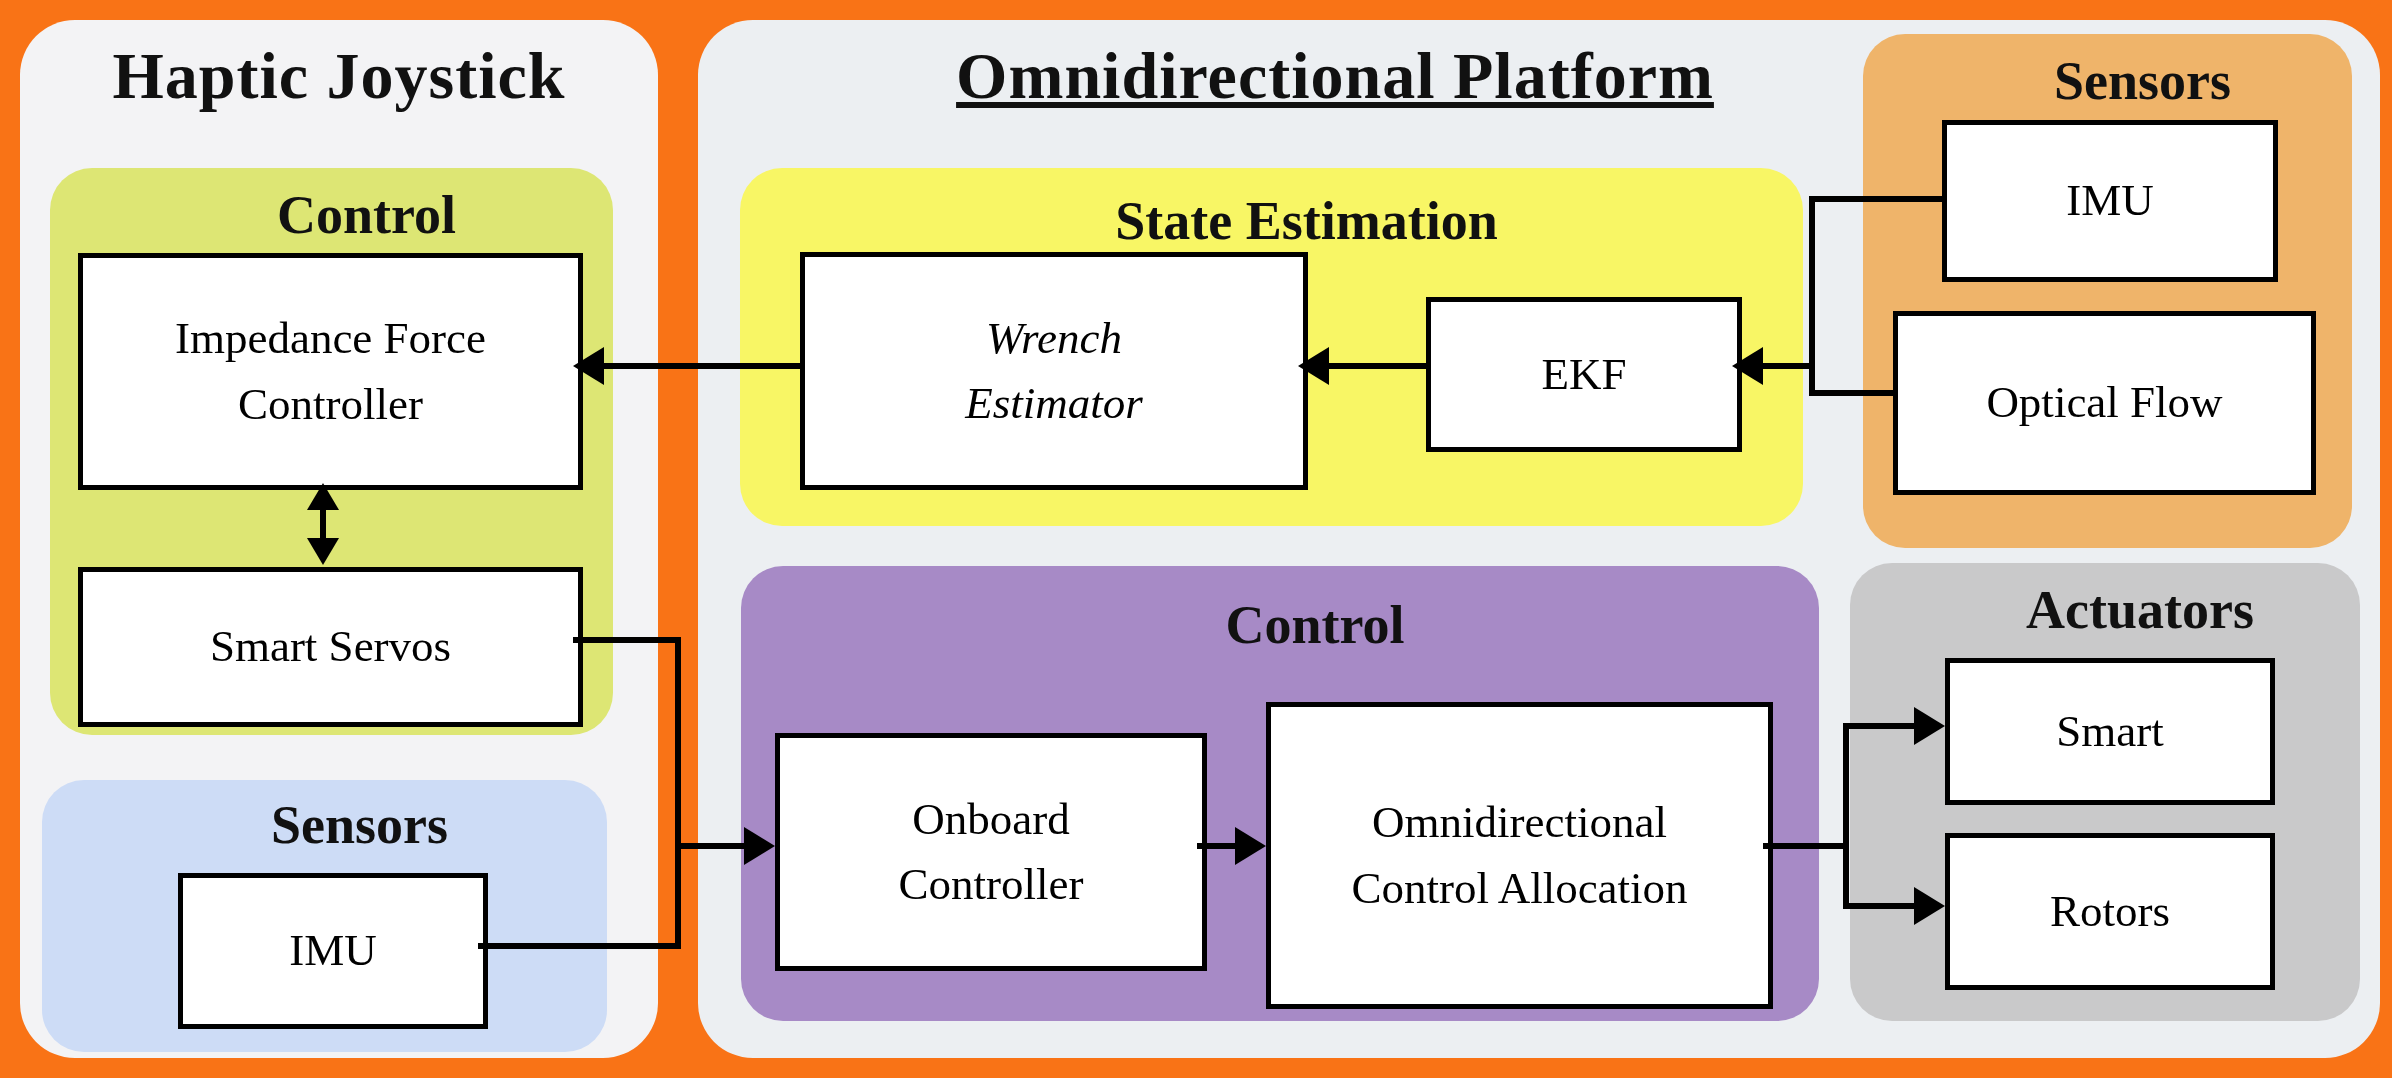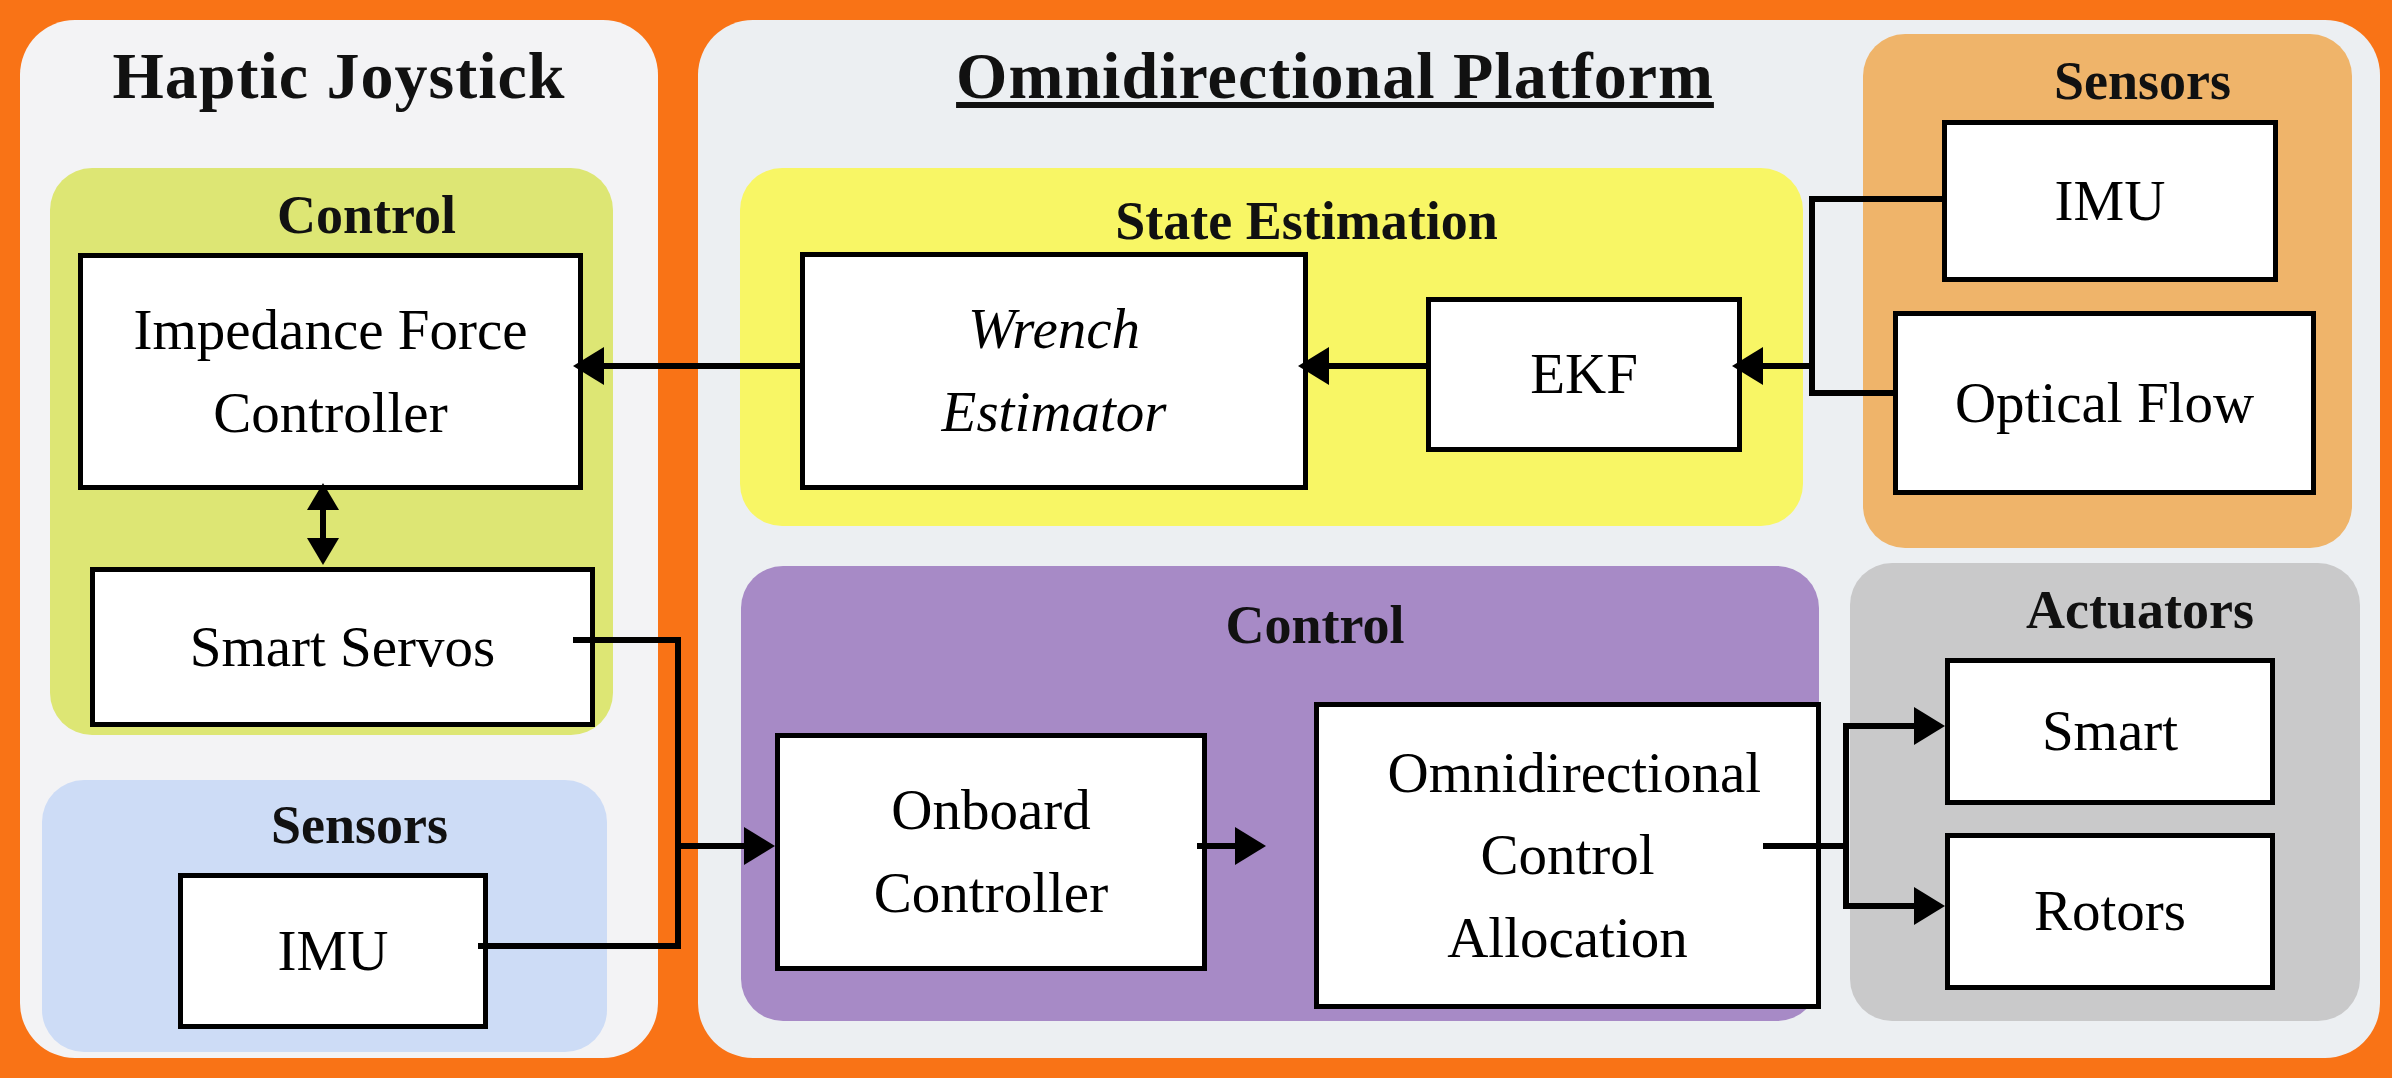--- a/index.html
+++ b/index.html
@@ -6,21 +6,21 @@
   body{font-family:"Liberation Serif","DejaVu Serif",serif;}
   #stage{position:relative;width:2392px;height:1078px;background:#f97316;overflow:hidden;padding-left:13px;}
 
   .container{position:absolute;border-radius:55px;}
   .panel{position:absolute;border-radius:42px;}
 
   .bigtitle{position:absolute;font-size:66px;font-weight:bold;color:#111;text-align:center;letter-spacing:1px;}
   .plabel{position:absolute;font-size:54px;font-weight:bold;color:#111;text-align:center;width:100%;left:0;margin-left:35px;}
 
   .box{position:absolute;background:#ffffff;border:5px solid #000;display:flex;align-items:center;justify-content:center;text-align:center;}
-  .bt{font-size:57px;line-height:1.45;color:#000;display:inline-block;}
+  .bt{font-size:45px;line-height:1.45;color:#000;display:inline-block;}
 
   .hline,.vline{position:absolute;background:#000;}
   .tri{position:absolute;width:0;height:0;}
   .tri-l{border-top:19px solid transparent;border-bottom:19px solid transparent;border-right:31px solid #000;}
   .tri-r{border-top:19px solid transparent;border-bottom:19px solid transparent;border-left:31px solid #000;}
   .tri-u{border-left:16px solid transparent;border-right:16px solid transparent;border-bottom:27px solid #000;}
   .tri-d{border-left:16px solid transparent;border-right:16px solid transparent;border-top:27px solid #000;}
 </style>
 </head>
 <body>
@@ -32,21 +32,21 @@
   <div class="bigtitle" style="left:20px;top:38px;width:638px;">Haptic Joystick</div>
 
   <div class="panel" style="left:50px;top:168px;width:563px;height:567px;background:#dde674;">
     <div class="plabel" style="top:16px;">Control</div>
   </div>
 
   <div class="box" style="left:78px;top:253px;width:495px;height:227px;">
     <span class="bt" style="max-width:440px;">Impedance Force Controller</span>
   </div>
 
-  <div class="box" style="left:90px;top:567px;width:495px;height:150px;">
+  <div class="box" style="left:78px;top:567px;width:495px;height:150px;">
     <span class="bt">Smart Servos</span>
   </div>
 
   <div>
     <div class="tri tri-u" style="left:307px;top:483px;"></div>
     <div class="vline" style="left:320px;top:505px;width:6px;height:40px;"></div>
     <div class="tri tri-d" style="left:307px;top:538px;"></div>
   </div>
 
   <div class="panel" style="left:42px;top:780px;width:565px;height:272px;background:#cddcf6;">
@@ -86,21 +86,21 @@
   </div>
 
   <div class="panel" style="left:741px;top:566px;width:1078px;height:455px;background:#a78ac6;">
     <div class="plabel" style="top:28px;">Control</div>
   </div>
 
   <div class="box" style="left:775px;top:733px;width:422px;height:228px;">
     <span class="bt" style="max-width:300px;">Onboard Controller</span>
   </div>
 
-  <div class="box" style="left:1266px;top:702px;width:497px;height:297px;margin-left:48px;">
+  <div class="box" style="left:1266px;top:702px;width:497px;height:297px;">
     <span class="bt" style="max-width:360px;">Omnidirectional Control Allocation</span>
   </div>
 
   <div class="panel" style="left:1850px;top:563px;width:510px;height:458px;background:#c9c9ca;">
     <div class="plabel" style="top:16px;">Actuators</div>
   </div>
 
   <div class="box" style="left:1945px;top:658px;width:320px;height:137px;">
     <span class="bt">Smart</span>
   </div>

